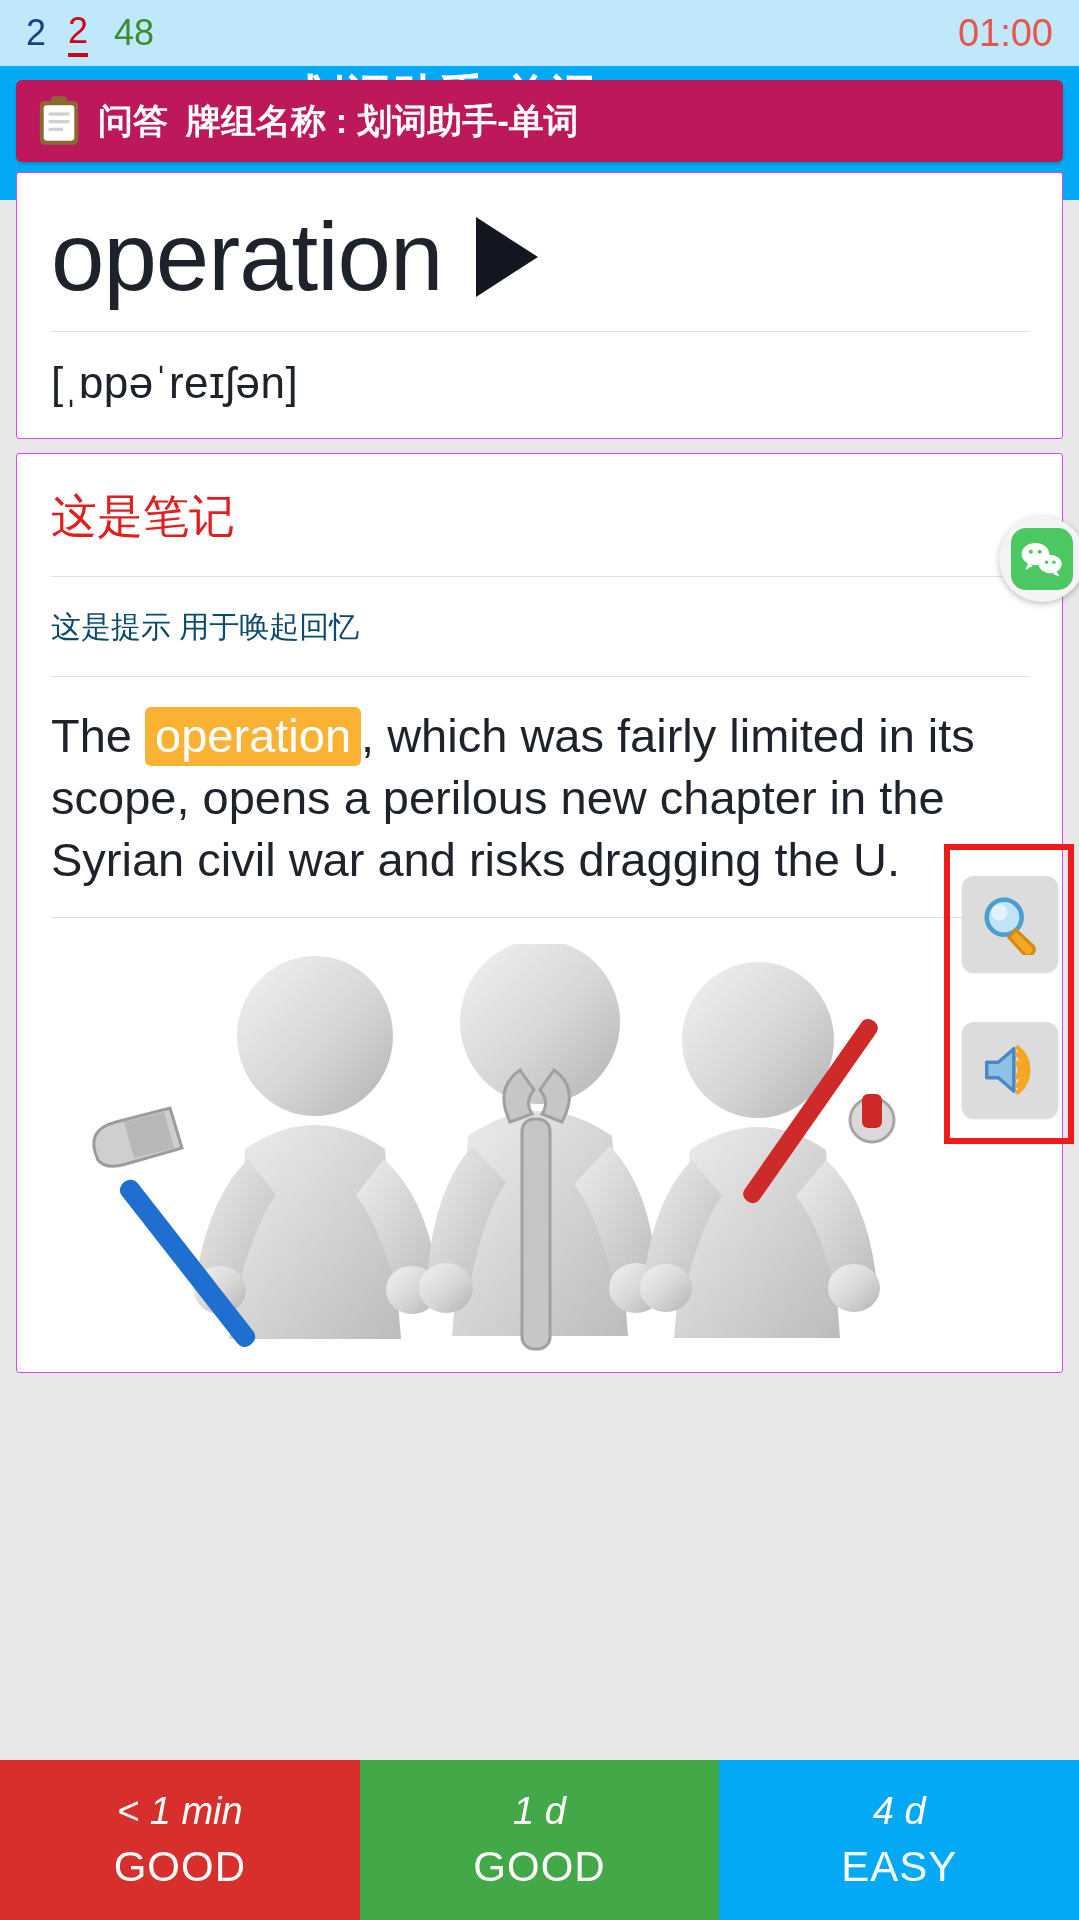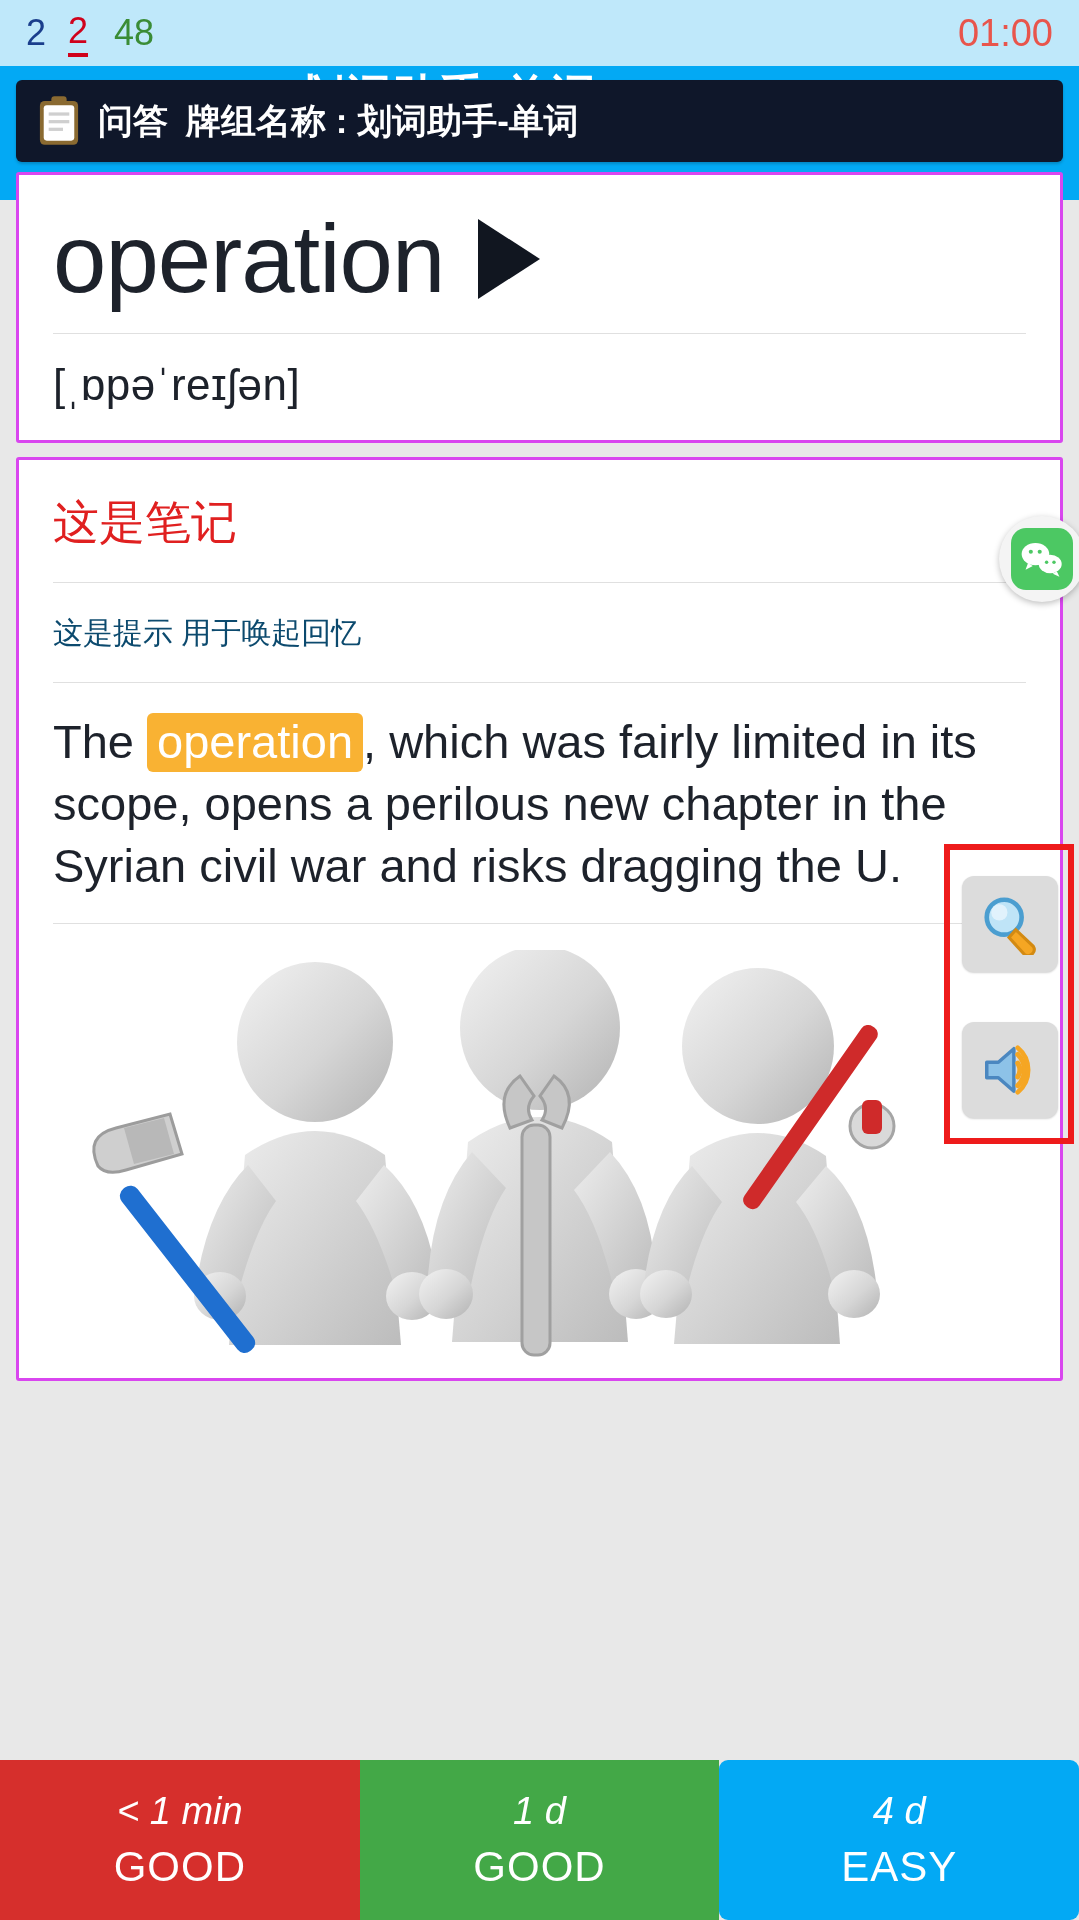--- a/index.html
+++ b/index.html
@@ -46,32 +46,32 @@
     height:66px; background:#bfe8fa; display:flex; align-items:center;
     padding:0 26px; font-size:36px;
   }
   .cnt-new{ color:#1a3e8c; margin-right:22px;}
   .cnt-lrn{ color:#d0021b; border-bottom:4px solid #d0021b; margin-right:26px; padding-bottom:1px;}
   .cnt-due{ color:#3a8c35; }
   .timer{ margin-left:auto; color:#e8554c; font-size:38px;}
 
   
   .deckbar{
-    margin:14px 16px 0 16px; height:82px; background:#0f172a;
+    margin:14px 16px 0 16px; height:82px; background:#be185d;
     border-radius:6px; display:flex; align-items:center; padding:0 22px; gap:18px;
     box-shadow:0 2px 3px rgba(0,0,0,.2);
     text-align:center;
   }
   .clipboard{ width:42px; height:52px; position:relative; flex:0 0 auto;}
   .deckbar .label{ color:#fff; font-size:35px; font-weight:bold;}
   .deckbar .deckname{ color:#fff; font-size:35px; font-weight:bold;}
 
   
   .card{
-    background:#fff; margin:10px 16px 0 16px; border:3px solid #d946ef;
+    background:#fff; margin:10px 16px 0 16px; border:1px solid #d946ef;
     border-radius:3px; position:relative;
   }
   .wordrow{ display:flex; align-items:center; padding:36px 34px 26px 34px; gap:34px;}
   .word{ font-size:96px; color:#1d222b; letter-spacing:-1px; line-height:1;}
   .playtri{
     width:0;height:0;border-left:62px solid #111620;
     border-top:40px solid transparent;border-bottom:40px solid transparent;
     cursor:pointer;
   }
   .rule{ height:1px; background:#e0e0e0; margin:0 34px;}
@@ -116,21 +116,21 @@
   
   .answers{
     position:absolute; left:0; bottom:0; width:1079px; height:160px; display:flex;
   }
   .ans{ flex:1 1 0; display:flex; flex-direction:column; align-items:center;
         justify-content:center; gap:10px; cursor:pointer;}
   .ans .ivl{ color:#fff; font-size:38px;font-style:italic;}
   .ans .ease{ color:#fff; font-size:42px; letter-spacing:1px;}
   .ans-again{ background:#d62f2c;}
   .ans-good{ background:#43a847;}
-  .ans-easy{ background:#03a9f4;border-radius:9px;}
+  .ans-easy{ background:#03a9f4;}
 
   .content{ position:absolute; left:0; top:0; width:1079px; height:1760px; overflow:hidden;}
 </style>
 </head>
 <body>
 
 <div class="statusbar">
   <span class="carrier">China Telecom</span>
 
   <span class="sb-ico">

